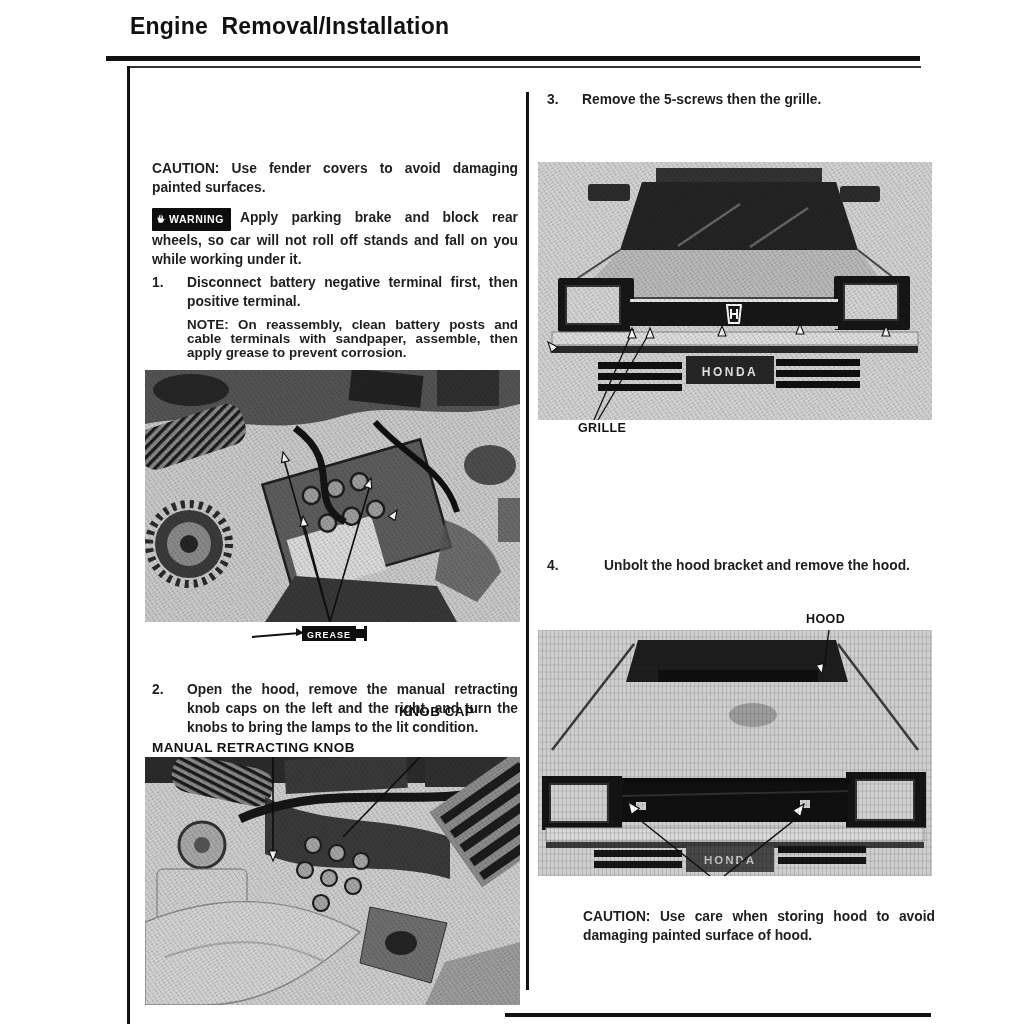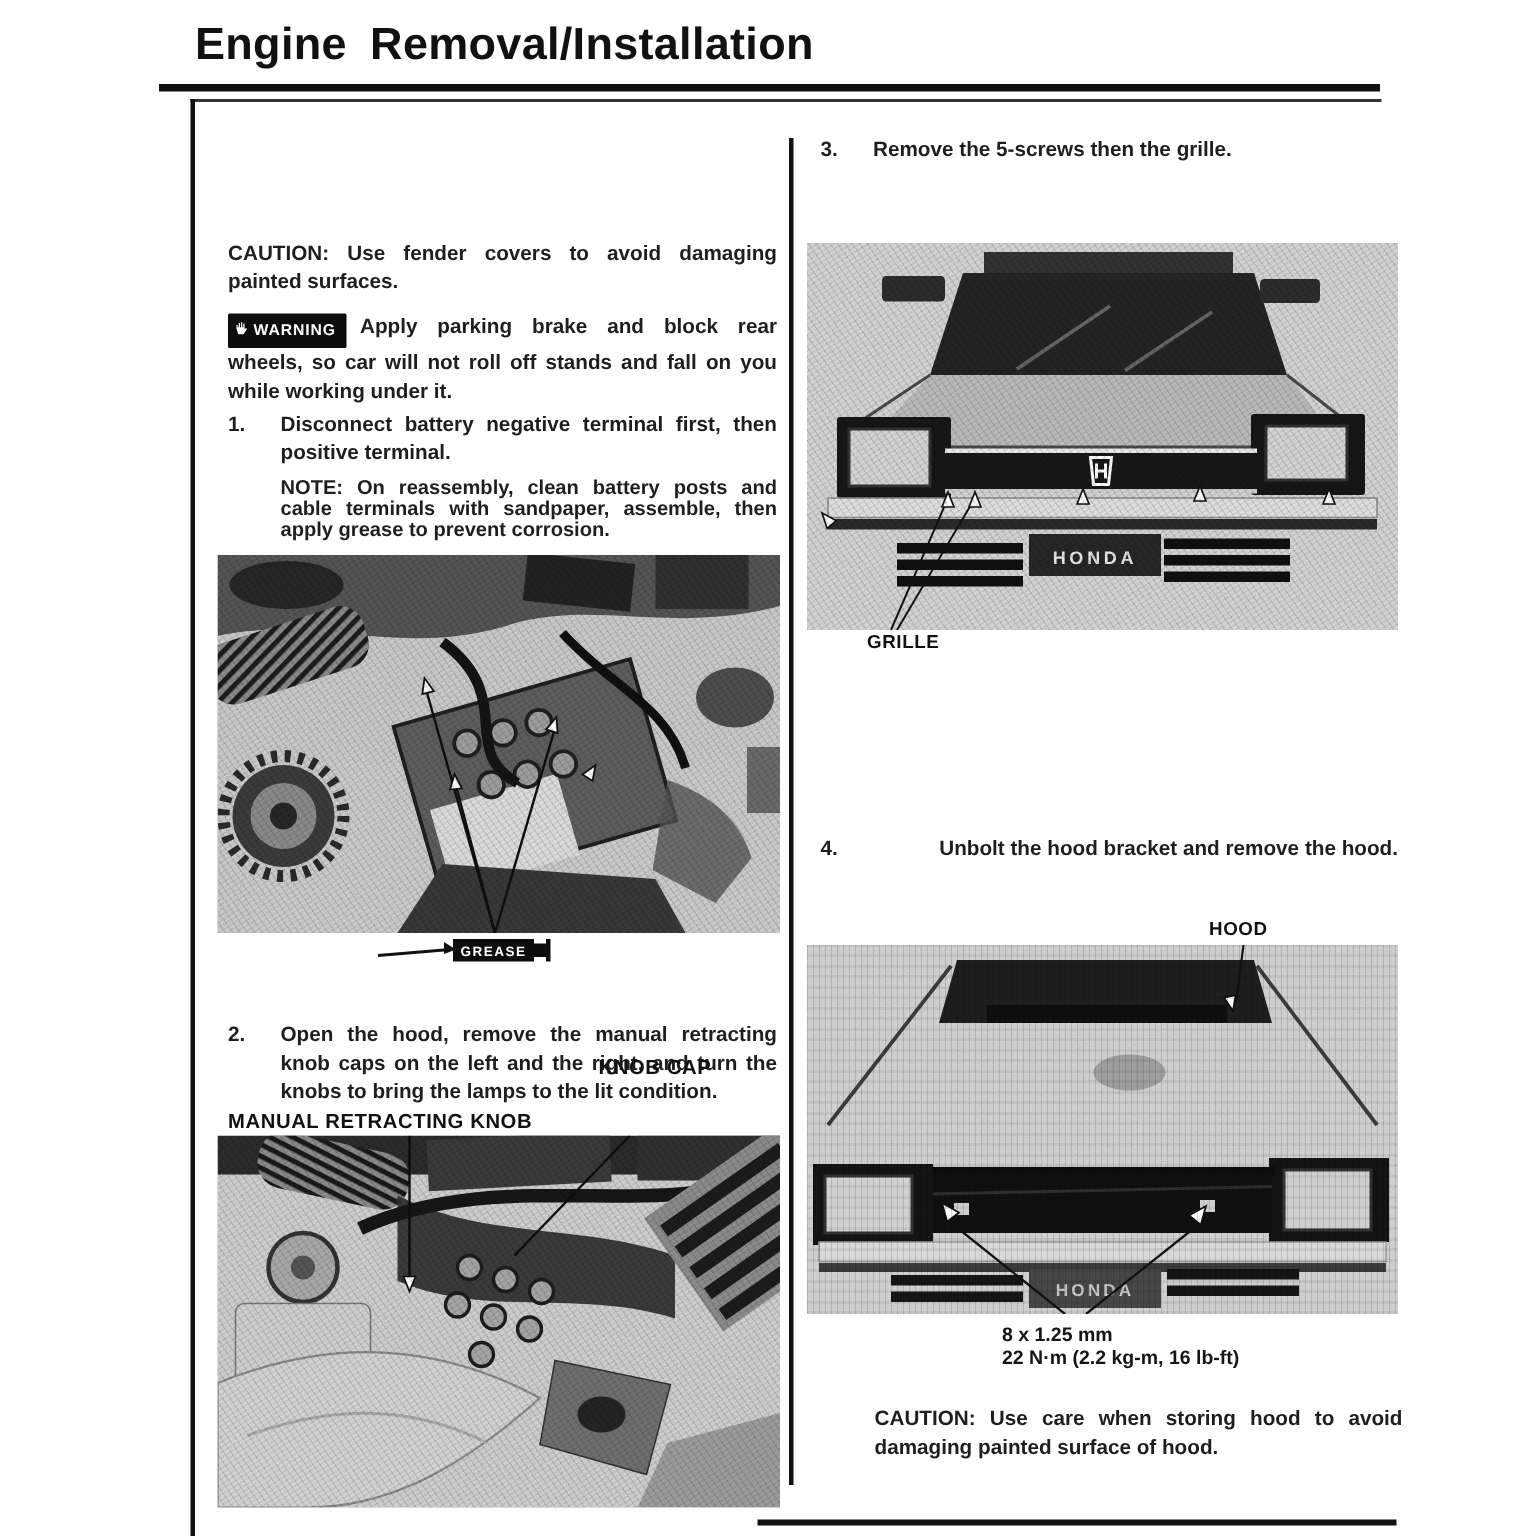--- a/index.html
+++ b/index.html
@@ -1,19 +1,19 @@
 <!DOCTYPE html>
 <html><head>
 <meta charset="utf-8">
 <style>
   html,body{margin:0;padding:0;background:#fff;}
   .page{position:relative;width:1024px;height:1024px;background:#fff;overflow:hidden;
         font-family:"Liberation Sans","DejaVu Sans",sans-serif;color:#1c1c1c;}
   .abs{position:absolute;}
-  .title{left:130px;top:13px;font-size:30px;font-weight:bold;letter-spacing:.2px;word-spacing:7px;color:#111;}
+  .title{left:130px;top:13px;font-size:23px;font-weight:bold;letter-spacing:.2px;word-spacing:7px;color:#111;}
   .rule{background:#111;}
   .body-text{font-size:13.8px;font-weight:bold;line-height:19px;text-align:justify;color:#1e1e1e;}
   .one-line{text-align:left;}
   .step{display:flex;}
   .step .num{flex:0 0 35px;}
   .step .txt{flex:1;}
   .note{font-size:13.4px;line-height:14px;}
   .badge{display:inline-block;background:#0d0d0d;color:#fff;font-size:10.5px;font-weight:bold;
          letter-spacing:.6px;padding:2px 7px 2px 4px;border-radius:1px;white-space:nowrap;
          vertical-align:-1px;margin-right:9px;}
@@ -271,21 +271,21 @@
         <polygon points="-4,10 0,0 4,10" transform="translate(348,164)"></polygon>
         <polygon points="-4,10 0,0 4,10" transform="translate(10,180) rotate(-40)"></polygon>
       </g>
     </svg>
   </div>
 
   <div class="abs callout small-callout" style="left:578px;top:421px;">GRILLE</div>
 
   <div class="abs body-text step one-line" style="left:547px;top:556px;width:385px;">
     <span class="num">4.</span>
-    <span class="txt" style="text-align:right;">Unbolt the hood bracket and remove the hood.</span>
+    <span class="txt" style="text-align:center;">Unbolt the hood bracket and remove the hood.</span>
   </div>
 
   <div class="abs callout small-callout" style="left:806px;top:612px;">HOOD</div>
 
   <div class="photo vstripe" style="left:538px;top:630px;width:394px;height:246px;">
     <svg width="394" height="246" viewBox="0 0 394 246">
       <defs>
         <filter id="nz4">
             <feTurbulence type="fractalNoise" baseFrequency="0.7" numOctaves="2" seed="31"></feTurbulence>
           <feColorMatrix type="matrix" values="0.3 0.3 0.3 0 0.36  0.3 0.3 0.3 0 0.36  0.3 0.3 0.3 0 0.36  0 0 0 0 0.5"></feColorMatrix>
@@ -331,23 +331,19 @@
       </g>
       <g fill="#fff" stroke="#111" stroke-width="1.2">
         <polygon points="-5,12 0,0 5,12" transform="translate(90,172) rotate(-38)"></polygon>
         <polygon points="-5,12 0,0 5,12" transform="translate(266,174) rotate(38)"></polygon>
         <polygon points="-4,10 0,0 4,10" transform="translate(284,44) rotate(168)"></polygon>
       </g>
       <line x1="291" y1="0" x2="286" y2="38" stroke="#111" stroke-width="1.4"></line>
     </svg>
   </div>
 
-  <div class="abs spec" style="left:668px;top:882px;">
-    <div>8 x 1.25 mm</div>
-    <div>22 N·m (2.2 kg-m, 16 lb-ft)</div>
-  </div>
-
-  <div class="abs body-text" style="left:583px;top:936px;width:352px;">
+
+  <div class="abs body-text" style="left:583px;top:907px;width:352px;">
     <span>CAUTION:</span>
     <span>Use care when storing hood to avoid damaging painted surface of hood.</span>
   </div>
 
 </div>
 
 </body></html>

